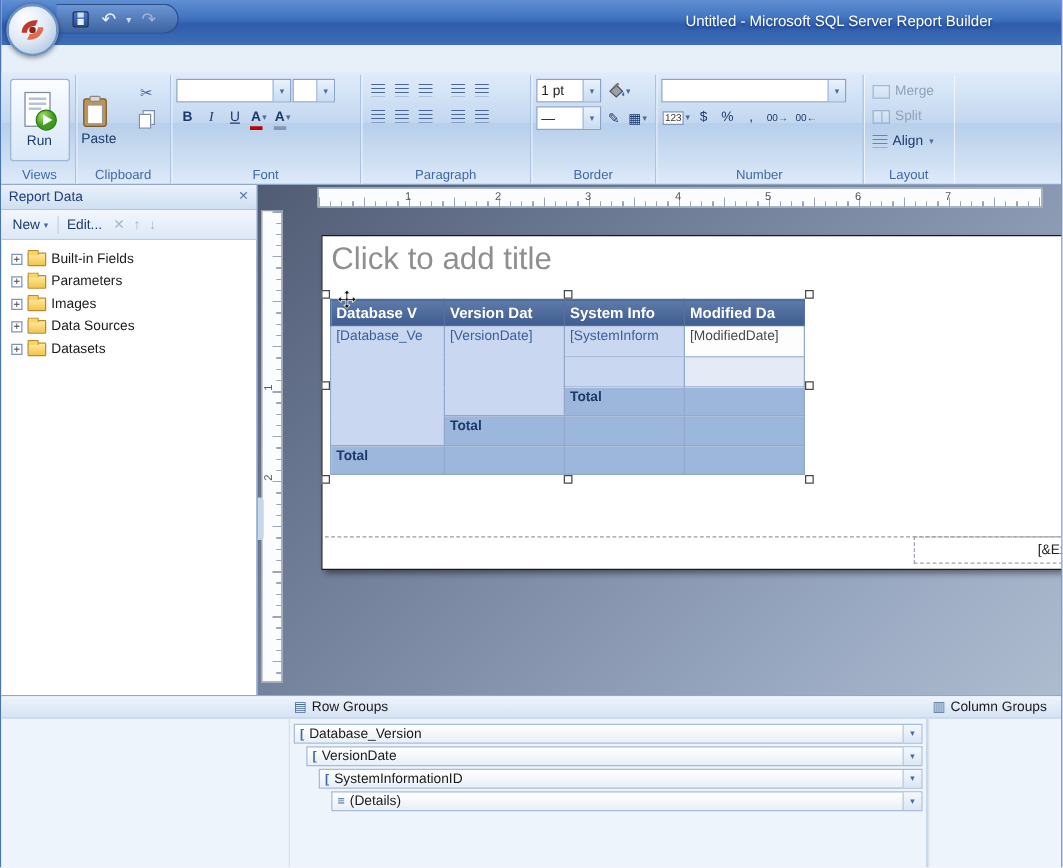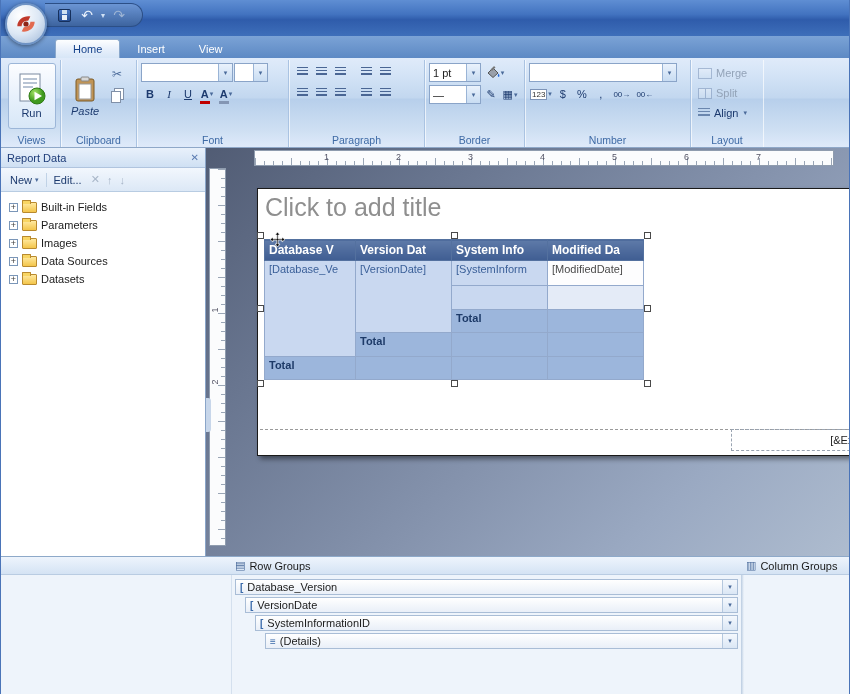--- a/index.html
+++ b/index.html
@@ -57,22 +57,22 @@
     font-size:7px; color:#4a6a9a; }
 
   .g-views { width:58px; }
   .run-btn { width:48px; height:66px; margin:0 auto; display:flex; flex-direction:column; align-items:center;
     justify-content:center; gap:2px; border:1px solid #9cb6d8; border-radius:3px;
     background:linear-gradient(180deg,#fcfdff,#e8f1fc 50%,#d8e7f7); }
   .run-lbl { color:#1c3a6e; }
 
   .g-clip { width:76px; }
   .clip-row { display:flex; gap:3px; }
-  .paste-btn { width:40px; height:66px; display:flex; flex-direction:column; align-items:center;
-    justify-content:center; gap:2px; border-radius:3px; color:#1c3a6e;font-style:italic; }
+  .paste-btn { width:40px; height:66px; display:flex; flex-direction:column; align-items:flex-start;
+    justify-content:center; gap:2px; border-radius:3px; color:#1c3a6e; }
   .clip-col { display:flex; flex-direction:column; gap:3px; padding-top:2px; }
   .ic-cut { font-size:12px; color:#4a6a9a; }
   .ic-copy { position:relative; width:14px; height:14px; display:inline-block; }
   .ic-copy::before, .ic-copy::after { content:""; position:absolute; width:8px; height:10px;
     background:#fff; border:1px solid #8090a8; }
   .ic-copy::before { left:4px; top:0; }
   .ic-copy::after { left:1px; top:3px; }
 
   .g-font { width:152px; }
   .w92 { width:92px; } .w34 { width:34px; } .w52 { width:52px; } .w150 { width:148px; }
@@ -201,34 +201,30 @@
           <span class="icon-save"></span>
         </span>
       <span class="qat-btn">
           <span class="icon-undo">↶</span>
         </span>
       <span class="qat-caret">▾</span>
       <span class="qat-btn">
           <span class="icon-redo">↷</span>
         </span>
     </div>
+    <div class="window-title">Untitled - Microsoft SQL Server Report Builder</div>
   </div>
   <div class="app-button">
     <svg width="26" height="26" viewBox="0 0 24 24">
       <path d="M4 14 C4 8 10 4 16 5 L14 9 C10 9 8 11 8 14 Z" fill="#c0392b"></path>
       <path d="M20 10 C20 16 14 20 8 19 L10 15 C14 15 16 13 16 10 Z" fill="#e26a50"></path>
       <circle cx="12" cy="12" r="2.4" fill="#8e2418"></circle>
     </svg>
   </div>
 
-  <div class="tabrow">
-    <div class="tab active">Home</div>
-    <div class="tab">Insert</div>
-    <div class="tab">View</div>
-  </div>
 
   <div class="ribbon">
 
     <div class="rgroup g-views">
       <div class="run-btn">
         <svg width="28" height="32" viewBox="0 0 28 32">
           <defs>
               <radialGradient id="gg" cx="35%" cy="30%">
                 <stop offset="0" stop-color="#a6e36a"></stop>
                 <stop offset="1" stop-color="#3f9a1e"></stop>

